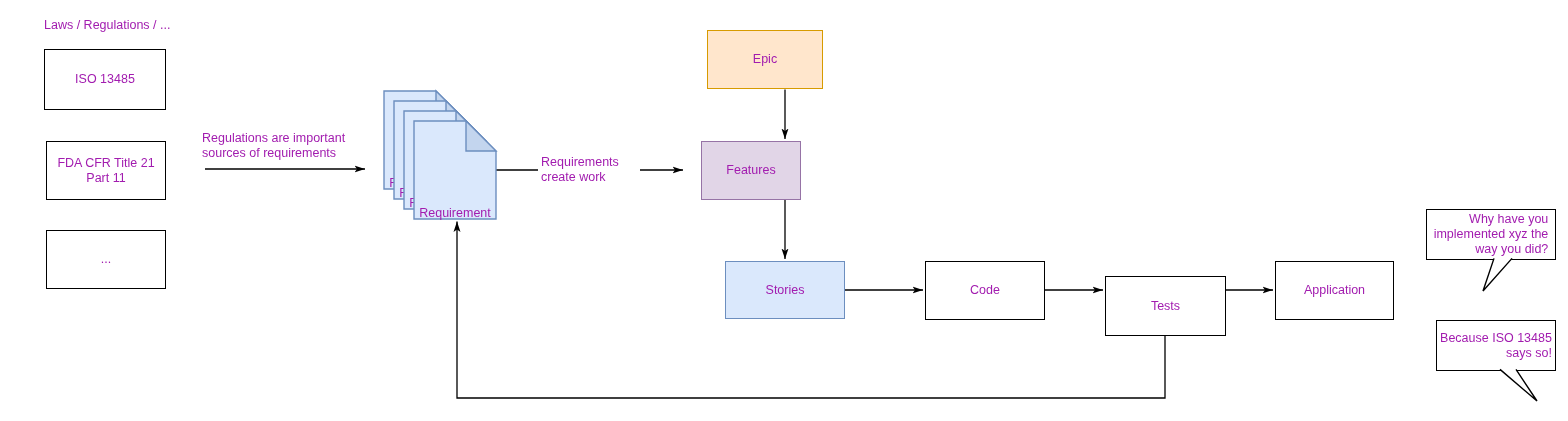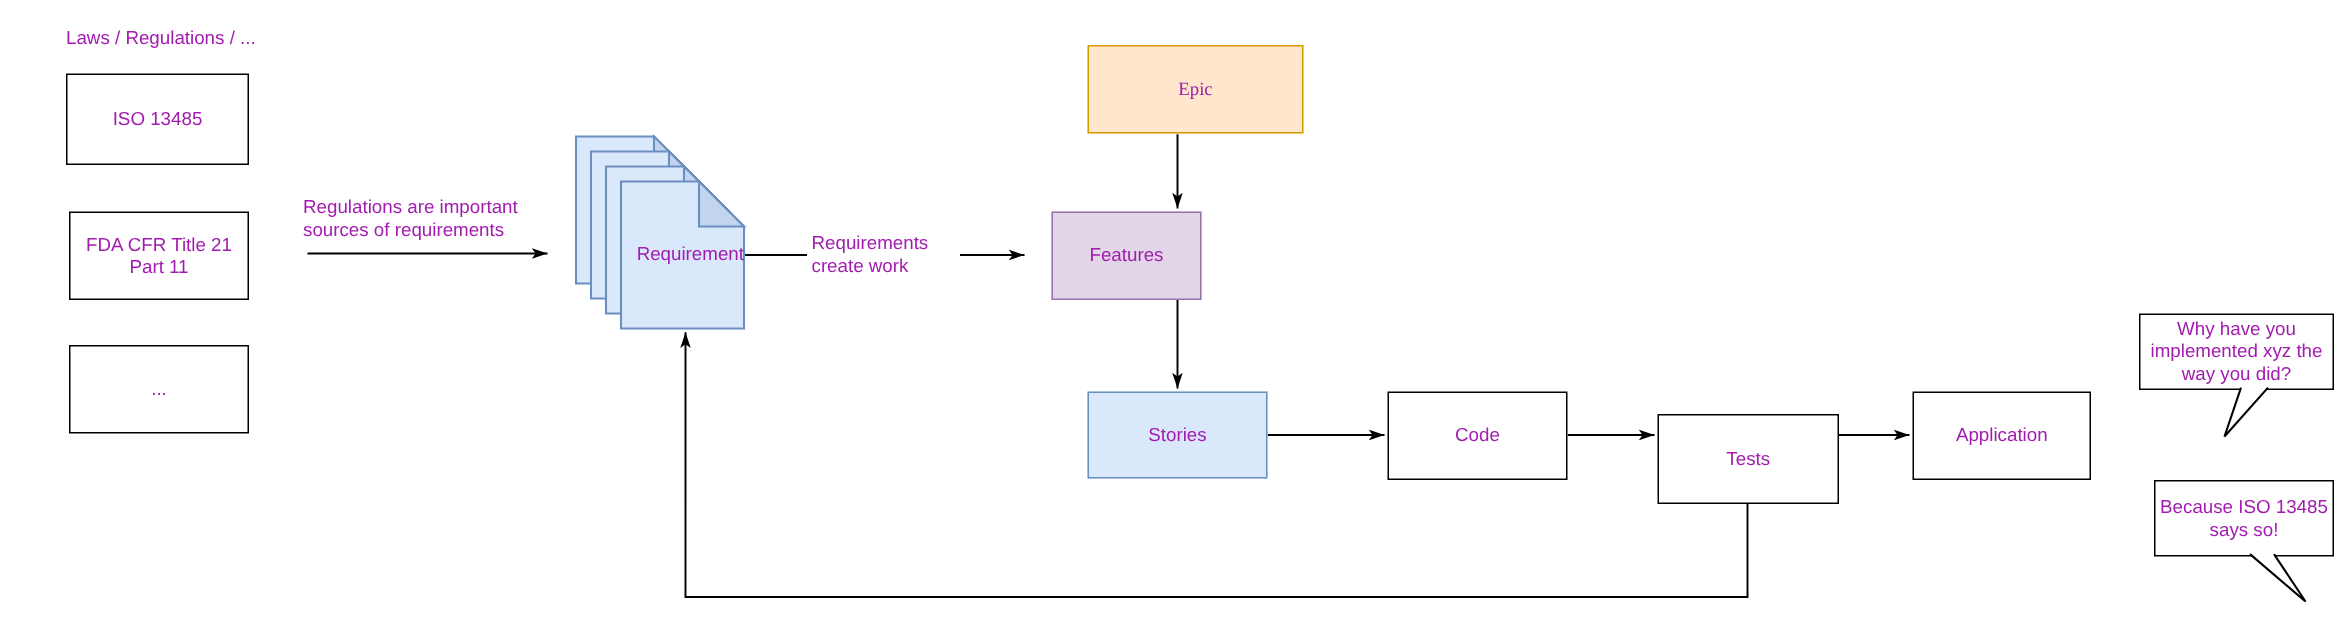--- a/index.html
+++ b/index.html
@@ -14,24 +14,24 @@
     position:absolute;box-sizing:border-box;background:#fff;border:1.5px solid #000;
     display:flex;align-items:center;justify-content:center;text-align:center;
     white-space:pre-line;line-height:1.18;
   }
   .node.epic{background:#ffe6cc;border-color:#d79b00;}
   .node.feature{background:#e1d5e7;border-color:#9673a6;}
   .node.story{background:#dae8fc;border-color:#6c8ebf;}
   .lbl{position:absolute;white-space:pre-line;line-height:1.22;}
   .edge-lbl{background:#ffffff;padding:0 3px;}
   .docsvg{position:absolute;}
-  .doclbl{position:absolute;text-align:right;white-space:nowrap;overflow:hidden;}
+  .doclbl{position:absolute;text-align:center;white-space:nowrap;overflow:hidden;margin-top:44px;}
   .bubble{
     position:absolute;box-sizing:border-box;background:#fff;border:1.5px solid #000;
-    display:flex;align-items:center;justify-content:center;text-align:center;
+    display:flex;align-items:center;justify-content:center;text-align:right;
     white-space:pre-line;line-height:1.18;
   }
 </style>
 </head>
 <body>
 
 <div class="canvas">
 
   <svg class="layer" width="1568" height="421">
     <defs>
@@ -79,21 +79,21 @@
 
   <svg class="docsvg" style="left:412px;top:119px;" width="88" height="102">
     <path d="M2,2 L54,2 L84,32 L84,100 L2,100 Z" fill="#dae8fc" stroke="#6c8ebf" stroke-width="1.4"></path>
     <path d="M54,2 L84,32 L54,32 Z" fill="#c3d5ee" stroke="#6c8ebf" stroke-width="1.4"></path>
   </svg>
   <div class="doclbl" style="left:414px;top:162px;width:82px;">Requirement</div>
 
   <div class="lbl edge-lbl" style="left:538px;top:155px;width:96px;">Requirements
 create work</div>
 
-  <div class="node epic" style="left:725px;top:30px;width:144px;height:59px;font-family:Liberation Serif, serif;">Epic</div>
+  <div class="node epic" style="left:707px;top:30px;width:116px;height:59px;">Epic</div>
   <div class="node feature" style="left:689px;top:141px;width:100px;height:59px;margin-left:12px;">Features</div>
   <div class="node story" style="left:725px;top:261px;width:120px;height:58px;">Stories</div>
   <div class="node" style="left:925px;top:261px;width:120px;height:59px;">Code</div>
   <div class="node" style="left:1105px;top:276px;width:121px;height:60px;">Tests</div>
   <div class="node" style="left:1275px;top:261px;width:119px;height:59px;">Application</div>
 
 
   <div class="bubble" style="left:1426px;top:209px;width:130px;height:51px;">Why have you
 implemented xyz the
 way you did?</div>

